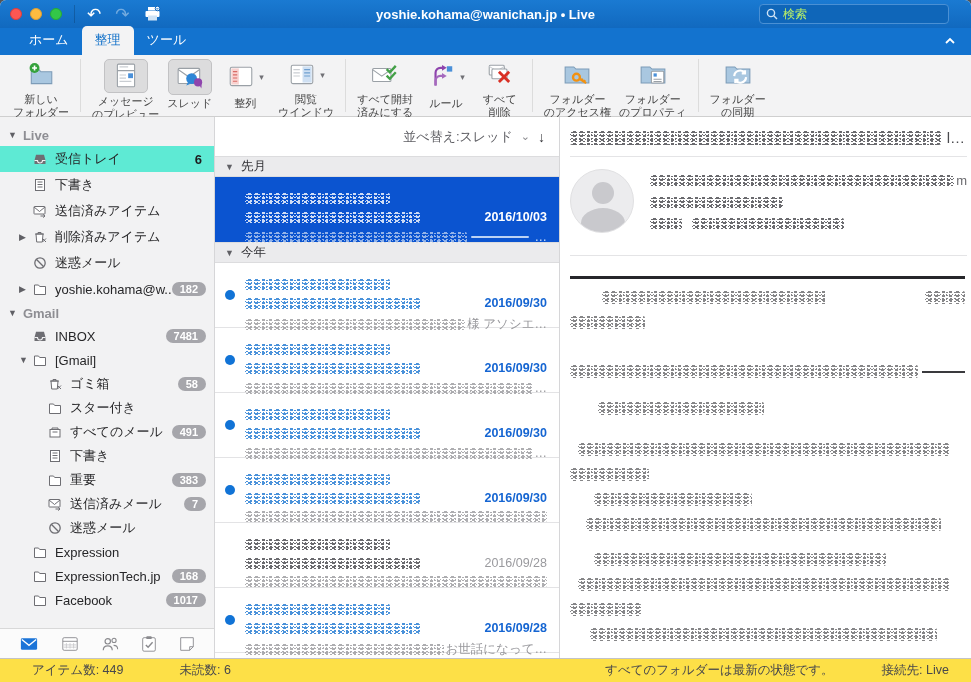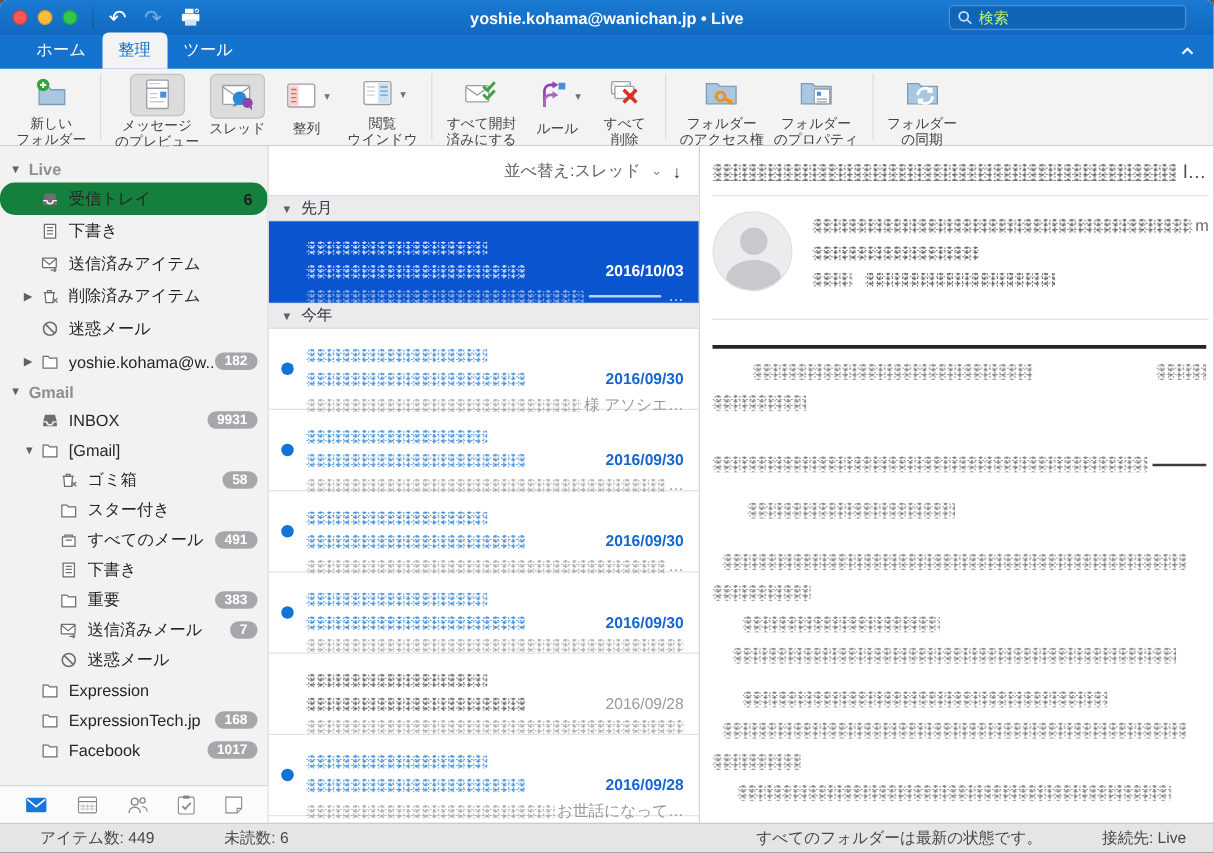--- a/index.html
+++ b/index.html
@@ -39,21 +39,21 @@
   .rbtn .rlabel { font-size:11px; color:#444; text-align:center; white-space:pre-line; line-height:1.18; margin-top:2px; }
 
   
   .main { display:flex; height:541px; }
   .sidebar { width:215px; background:#f2f2f3; display:flex; flex-direction:column; border-right:1px solid #d6d6d8; }
   .folders { flex:1; overflow:hidden; padding-top:7px; }
   .sec-header { height:22px; display:flex; align-items:center; padding-left:8px; gap:6px; color:#8e8e93; font-weight:bold; font-size:13px; }
   .sec-header .tri { color:#606065; font-size:9px; }
   .srow { height:26px; display:flex; align-items:center; position:relative; font-size:13px; color:#262628; }
   .srow.small { height:24px; }
-  .srow.selected { background:#15803d;border-radius:12px; }
+  .srow.selected { background:#5eead4; }
   .srow .tri { position:absolute; font-size:9px; color:#606065; }
   .srow .sicon { display:flex; align-items:center; }
   .srow .slabel { margin-left:8px; white-space:nowrap; overflow:hidden; flex:1; }
   .badge { background:#a6a6ab; color:#fff; font-size:11px; font-weight:bold; border-radius:9px; padding:1px 8px; margin-right:8px; }
   .count-bold { font-weight:bold; color:#1d1d1f; margin-right:12px; font-size:13px; }
   .modulebar { height:30px; background:#fbfbfb; border-top:1px solid #d8d8d8; display:flex; align-items:center; justify-content:space-around; padding:0 8px; }
   .modulebar .mod { display:flex; align-items:center; }
 
   
   .msglist { width:345px; background:#fff; border-right:1px solid #d6d6d8; display:flex; flex-direction:column; overflow:hidden; }
@@ -101,21 +101,21 @@
   .h-suffix { color:#6a6a6e; font-size:13px; margin-left:2px; }
   .bodyarea { padding:4px 2px 0 0; }
   .b-rule { height:3px; background:#26262a; margin:6px 0 12px; }
   .b-line { height:13px; margin-bottom:12px; display:flex; align-items:center; }
   .b-line .noise { height:13px; }
   .b-tail { height:13px; width:40px; margin-left:auto; }
   .b-underline { height:2px; background:#3a3a3e; flex:1; margin-left:4px; }
   .b-gap { width:100%; }
 
   
-  .statusbar { height:24px; background:#e5e5e5; border-top:1px solid #c3c3c6; display:flex; align-items:center; font-size:12.5px; color:#48484c; }
+  .statusbar { height:24px; background:#fde047; border-top:1px solid #c3c3c6; display:flex; align-items:center; font-size:12.5px; color:#48484c; }
   .sb-item { margin-left:32px; }
   .sb-item.second { margin-left:56px; }
   .sb-spacer { flex:1; }
   .sb-right { margin-right:48px; }
   .sb-conn { margin-right:22px; }
 
   svg { display:block; }
 </style>
 </head>
 <body>
@@ -381,21 +381,21 @@
             <span>Gmail</span>
           </div>
           <div class="srow small">
             <span class="sicon" style="margin-left: 33px;">
               <svg width="14" height="14" viewBox="0 0 14 14">
                 <path d="M1.5 8.5L3 2.8h8l1.5 5.7V12h-11z" fill="#6e6e73"></path>
                 <path d="M1.5 8.5h3a2.5 2.5 0 0 0 5 0h3" stroke="#f2f2f3" stroke-width="1.1" fill="none"></path>
               </svg>
             </span>
             <span class="slabel">INBOX</span>
-            <span class="badge">9931</span>
+            <span class="badge">7481</span>
           </div>
           <div class="srow small">
             <span class="tri" style="left: 19px;">▼</span>
             <span class="sicon" style="margin-left: 33px;">
               <svg width="14" height="14" viewBox="0 0 14 14">
                 <path d="M1.5 3h4l1.2 1.5h5.8v8H1.5z" fill="#fff" stroke="#6e6e73"></path>
               </svg>
             </span>
             <span class="slabel">[Gmail]</span>
           </div>

